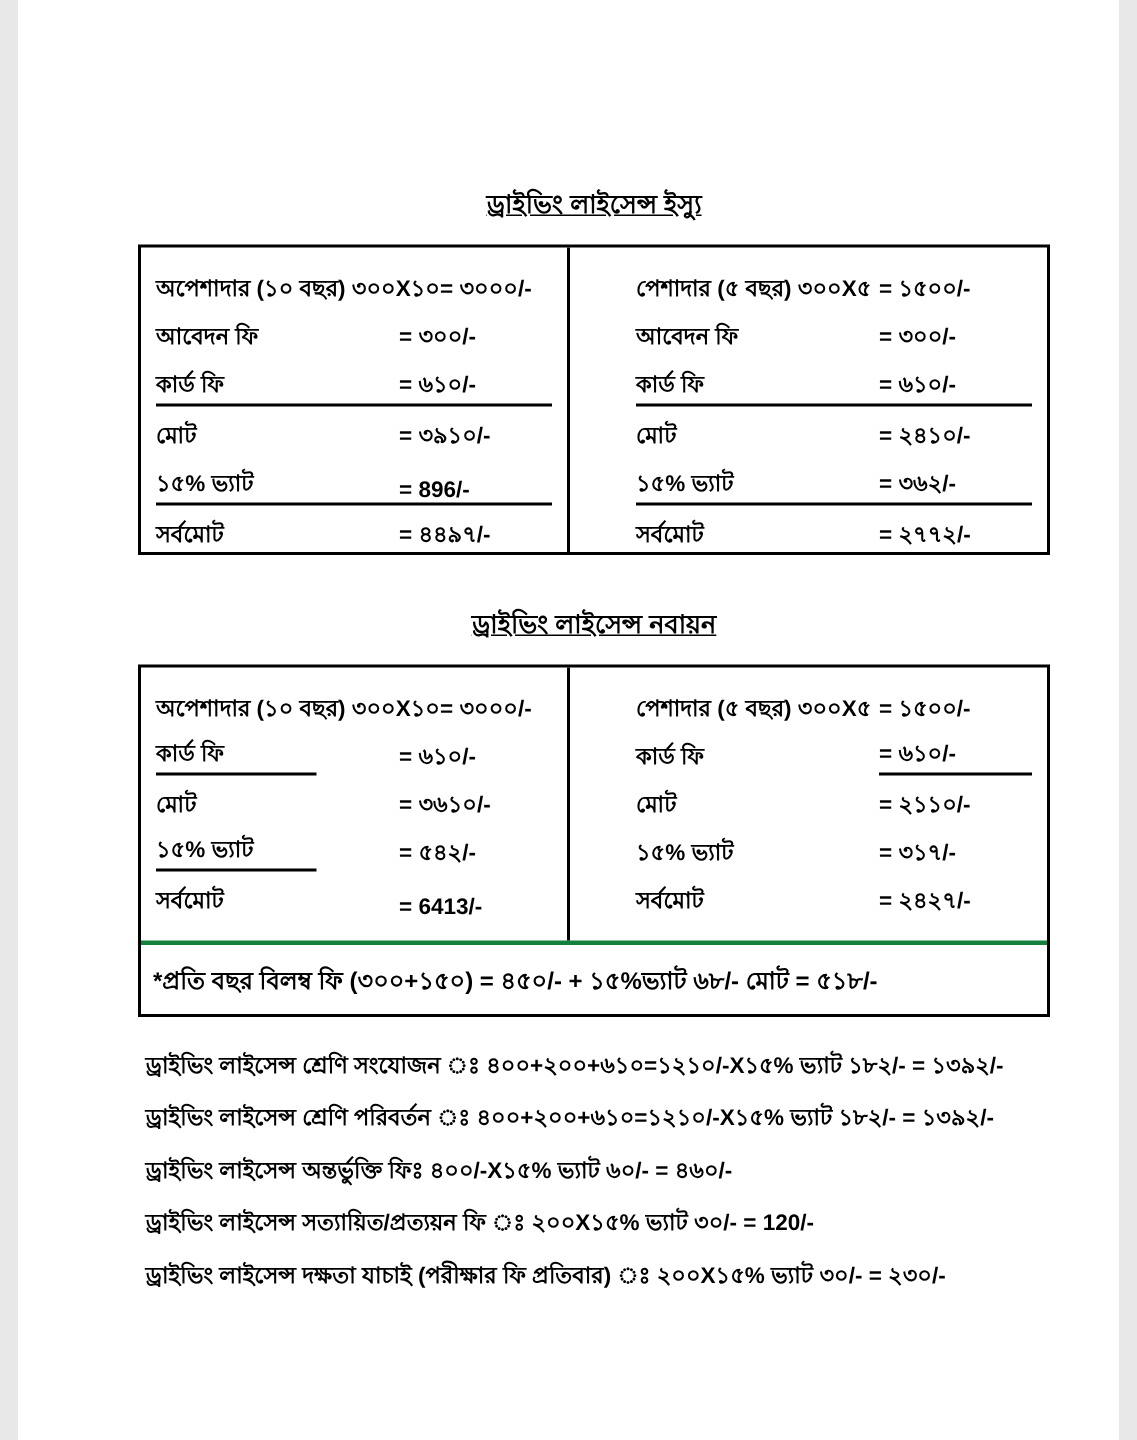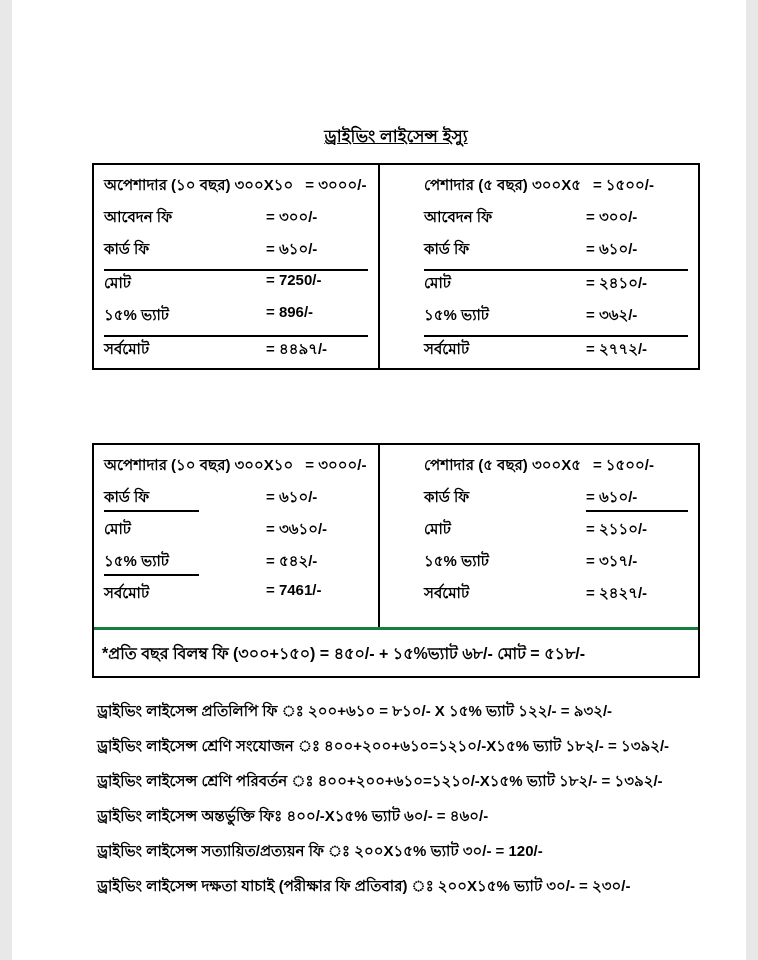--- a/index.html
+++ b/index.html
@@ -32,21 +32,21 @@
   .tbl1 { top:163px; height:207px; }
   .tbl2 { top:443px; }
 
   .cells { display:flex; }
   .tbl1 .cells { height:100%; }
   .tbl2 .cells { height:182px; }
 
   .cell { flex:1; padding:8px 10px 0 10px; box-sizing:border-box; min-width:0; }
   .cell + .cell { border-left:2px solid #000;padding-left:44px; }
 
-  .row { display:flex; align-items:flex-start; height:32px;gap:12px; }
+  .row { display:flex; align-items:flex-end; height:32px; }
   .row .label { flex:1; white-space:nowrap; }
   .row .value { width:102px; white-space:nowrap; }
 
   .u-full  { border-bottom:2px solid #000; }
   .u-label .label { border-bottom:2px solid #000; margin-right:55px; }
   .u-value .value { border-bottom:2px solid #000; }
 
   .foot {
     border-top:3px solid #15803d;
     padding:11px 8px 8px 8px;
@@ -81,21 +81,21 @@
         <div class="row">
           <span class="label">আবেদন ফি</span>
           <span class="value">= ৩০০/-</span>
         </div>
         <div class="row u-full">
           <span class="label">কার্ড ফি</span>
           <span class="value">= ৬১০/-</span>
         </div>
         <div class="row">
           <span class="label">মোট</span>
-          <span class="value">= 7250/-</span>
+          <span class="value">= ৩৯১০/-</span>
         </div>
         <div class="row u-full">
           <span class="label">১৫% ভ্যাট</span>
           <span class="value">= 896/-</span>
         </div>
         <div class="row">
           <span class="label">সর্বমোট</span>
           <span class="value">= ৪৪৯৭/-</span>
         </div>
       </div>
@@ -121,20 +121,21 @@
           <span class="value">= ৩৬২/-</span>
         </div>
         <div class="row">
           <span class="label">সর্বমোট</span>
           <span class="value">= ২৭৭২/-</span>
         </div>
       </div>
     </div>
   </div>
 
+  <h1 class="section-title t2">ড্রাইভিং লাইসেন্স নবায়ন</h1>
 
   <div class="fee-table tbl2">
     <div class="cells">
       <div class="cell">
         <div class="row">
           <span class="label">অপেশাদার (১০ বছর) ৩০০X১০</span>
           <span class="value">= ৩০০০/-</span>
         </div>
         <div class="row u-label">
           <span class="label">কার্ড ফি</span>
@@ -143,21 +144,21 @@
         <div class="row">
           <span class="label">মোট</span>
           <span class="value">= ৩৬১০/-</span>
         </div>
         <div class="row u-label">
           <span class="label">১৫% ভ্যাট</span>
           <span class="value">= ৫৪২/-</span>
         </div>
         <div class="row">
           <span class="label">সর্বমোট</span>
-          <span class="value">= 7461/-</span>
+          <span class="value">= 6413/-</span>
         </div>
       </div>
       <div class="cell">
         <div class="row">
           <span class="label">পেশাদার (৫ বছর) ৩০০X৫</span>
           <span class="value">= ১৫০০/-</span>
         </div>
         <div class="row u-value">
           <span class="label">কার্ড ফি</span>
           <span class="value">= ৬১০/-</span>
@@ -173,21 +174,20 @@
         <div class="row">
           <span class="label">সর্বমোট</span>
           <span class="value">= ২৪২৭/-</span>
         </div>
       </div>
     </div>
     <div class="foot">*প্রতি বছর বিলম্ব ফি (৩০০+১৫০) = ৪৫০/- + ১৫%ভ্যাট ৬৮/- মোট = ৫১৮/-</div>
   </div>
 
   <div class="fee-lines">
-    <p>ড্রাইভিং লাইসেন্স প্রতিলিপি ফি ঃ ২০০+৬১০ = ৮১০/- X  ১৫% ভ্যাট ১২২/- = ৯৩২/-</p>
     <p>ড্রাইভিং লাইসেন্স শ্রেণি সংযোজন ঃ ৪০০+২০০+৬১০=১২১০/-X১৫% ভ্যাট ১৮২/- = ১৩৯২/-</p>
     <p>ড্রাইভিং লাইসেন্স শ্রেণি পরিবর্তন ঃ ৪০০+২০০+৬১০=১২১০/-X১৫% ভ্যাট ১৮২/- = ১৩৯২/-</p>
     <p>ড্রাইভিং লাইসেন্স অন্তর্ভুক্তি ফিঃ ৪০০/-X১৫% ভ্যাট ৬০/- = ৪৬০/-</p>
     <p>ড্রাইভিং লাইসেন্স সত্যায়িত/প্রত্যয়ন ফি ঃ ২০০X১৫% ভ্যাট ৩০/- = 120/-</p>
     <p>ড্রাইভিং লাইসেন্স দক্ষতা যাচাই (পরীক্ষার ফি প্রতিবার) ঃ ২০০X১৫% ভ্যাট ৩০/- = ২৩০/-</p>
   </div>
 
 </div>
 
 </body></html>

